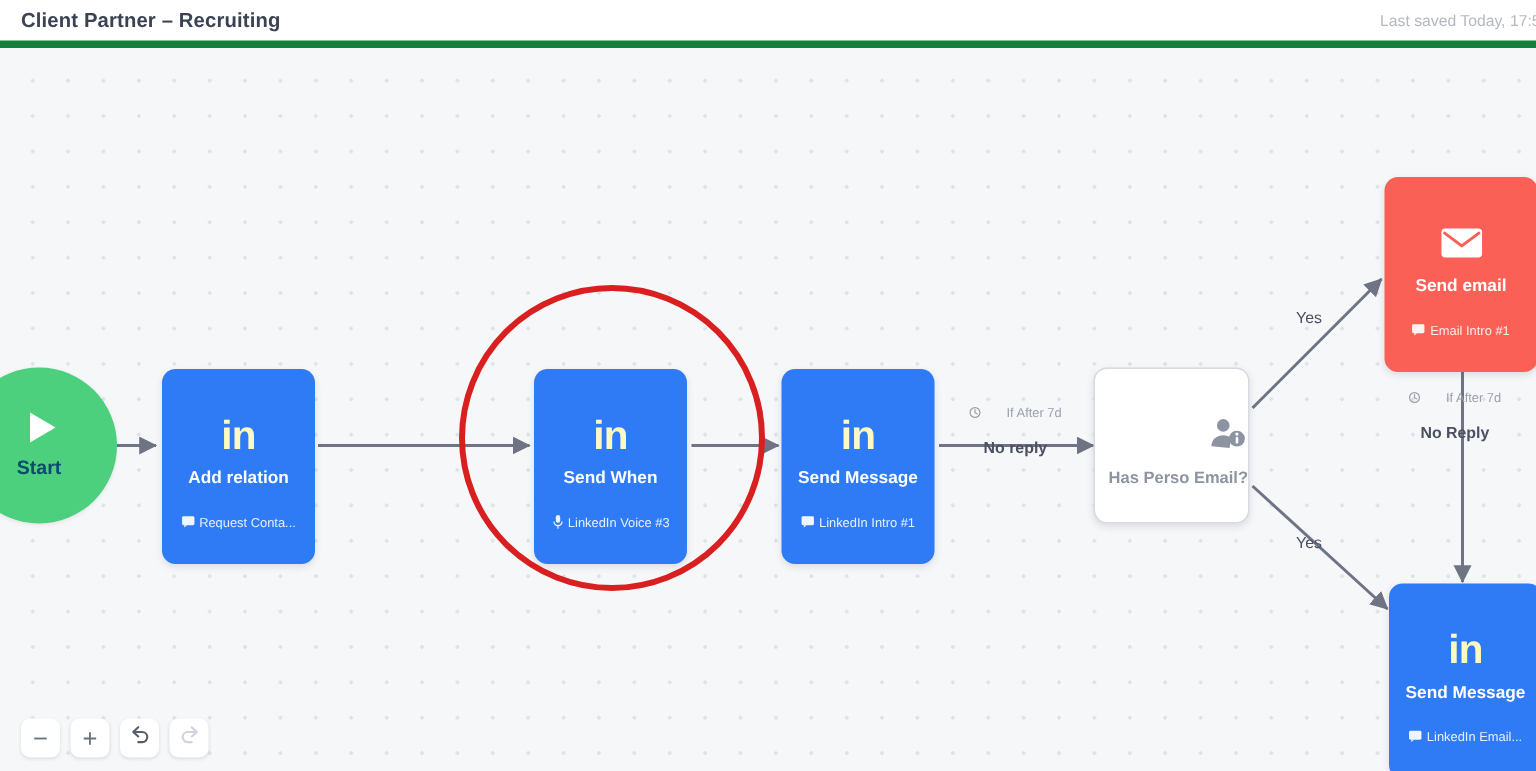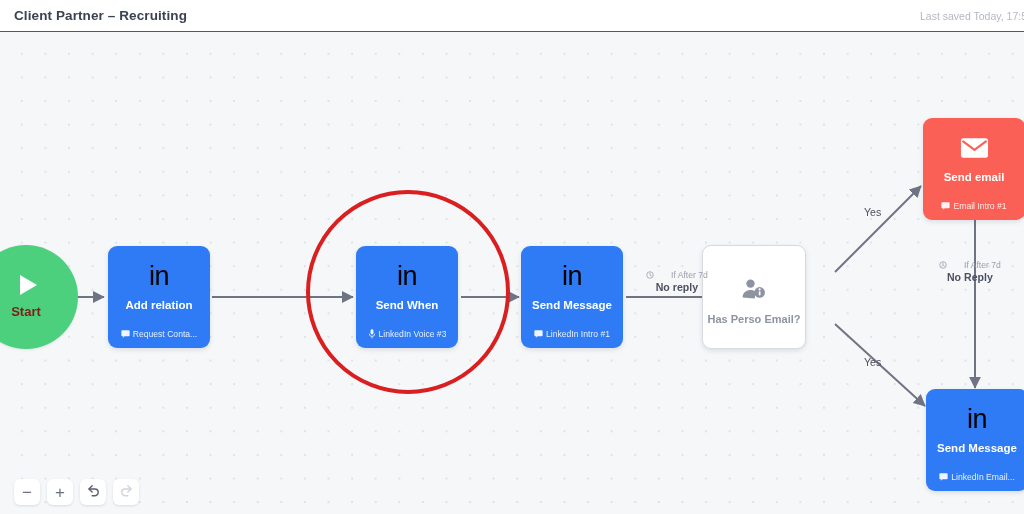--- a/index.html
+++ b/index.html
@@ -10,21 +10,21 @@
     font-family: "Liberation Sans", sans-serif;
     background: #ffffff;
   }
   .app { position: relative; width: 1024px; height: 514px; overflow: hidden; }
 
   
   .header {
     position: absolute; left: 0; top: 0;
     width: 1024px; height: 32px;
     background: #ffffff;
-    border-bottom: 1px solid #15803d;
+    border-bottom: 5px solid #15803d;
     display: flex; align-items: center;
     z-index: 40;
   }
   .header-title {
     margin-left: 14px;
     font-size: 13.5px; font-weight: bold;
     color: #3b4252; letter-spacing: .1px;
     white-space: nowrap;
   }
   .header-right {
@@ -58,42 +58,42 @@
     box-shadow: 0 1px 3px rgba(40,60,80,.10);
   }
   .node-start .play {
     width: 0; height: 0;
     border-left: 17px solid #ffffff;
     border-top: 10.5px solid transparent;
     border-bottom: 10.5px solid transparent;
     margin-bottom: 9px; margin-left: 5px;
   }
   .node-start .start-label {
-    font-size: 13px; font-weight: bold; color: #7f1d1d;
+    font-size: 13px; font-weight: bold; color: #0c4a6e;
   }
 
   .node-box {
-    width: 102px; height: 102px;
+    width: 102px; height: 130px;
     border-radius: 9px;
     display: flex; flex-direction: column;
     align-items: center; justify-content: center;
     box-shadow: 0 2px 5px rgba(40,60,80,.13);
     padding-top: 4px;
   }
   .node-box.blue { background: #2f7bf6; }
   .node-box.red  { background: #fb6056; }
   .node-box.cond {
     background: #ffffff;
     border: 1.6px solid #d7dae1;
     width: 104px; height: 104px;
   }
 
   .node-icon { height: 34px; display: flex; align-items: center; justify-content: center; margin-bottom: 6px; }
   .li-glyph {
-    font-size: 27px; font-weight: normal; color: #000000;
+    font-size: 27px; font-weight: bold; color: #fef9c3;
     font-family: "Liberation Sans", sans-serif;
     letter-spacing: -0.5px; line-height: 1;
   }
   .node-title {
     font-size: 11.5px; font-weight: bold; color: #ffffff;
     text-align: center; line-height: 1.1; white-space: nowrap;
   }
   .node-box.cond .node-title { color: #8d93a1; font-size: 11px; }
   .node-sub {
     display: flex; align-items: center; gap: 3px;
@@ -109,21 +109,21 @@
     position: absolute; z-index: 20;
     display: flex; flex-direction: column;
     align-items: center; pointer-events: none;
   }
   .edge-meta {
     display: flex; align-items: center; gap: 17px;
     font-size: 8.6px; color: #9aa0ac; white-space: nowrap;
   }
   .edge-main {
     font-size: 10.6px; font-weight: bold; color: #4b5162;
-    white-space: nowrap; margin-top: 1px; text-align: center;
+    white-space: nowrap; margin-top: 13px; text-align: center;
   }
   .edge-plain {
     position: absolute; z-index: 20;
     font-size: 10.6px; font-weight: normal; color: #4b5162;
     white-space: nowrap;
   }
 
   
   .annotation-circle {
     position: absolute; z-index: 30;
@@ -230,21 +230,21 @@
         <span class="mini-icon">
           <svg width="9" height="9" viewBox="0 0 12 12">
               <rect x="0.5" y="1.5" width="11" height="8" rx="1.3" fill="#ffffff" opacity="0.92"></rect>
               <path d="M2.5 9.5 L2.5 11.6 L5 9.5 Z" fill="#ffffff" opacity="0.92"></path>
             </svg>
         </span>
         <span class="sub-text">LinkedIn Intro #1</span>
       </div>
     </div>
 
-    <div class="node node-box cond" style="left:702px; top:213px;">
+    <div class="node node-box cond" style="left:729px; top:213px;align-items:flex-end;">
       <div class="node-icon">
         <svg width="26" height="24" viewBox="0 0 26 24">
           <circle cx="9.5" cy="5.6" r="4.2" fill="#8d93a1"></circle>
           <path d="M1.6 19.5c0-4.6 3.6-7.4 7.9-7.4 2 0 3.8.6 5.2 1.6l-1 6.9z" fill="#8d93a1"></path>
           <circle cx="18.6" cy="14.4" r="5.3" fill="#8d93a1"></circle>
           <circle cx="18.6" cy="11.4" r="1.1" fill="#ffffff"></circle>
           <rect x="17.8" y="13.2" width="1.7" height="4.4" rx="0.8" fill="#ffffff"></rect>
         </svg>
       </div>
       <div class="node-title">Has Perso Email?</div>

